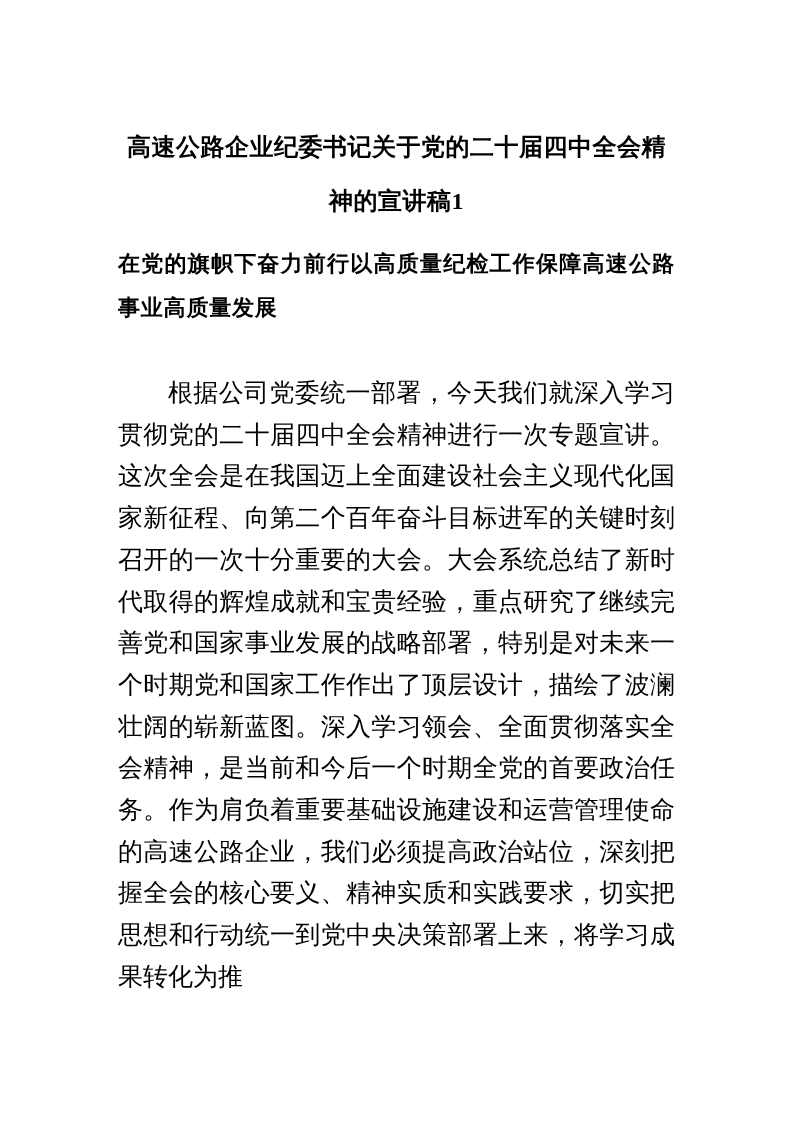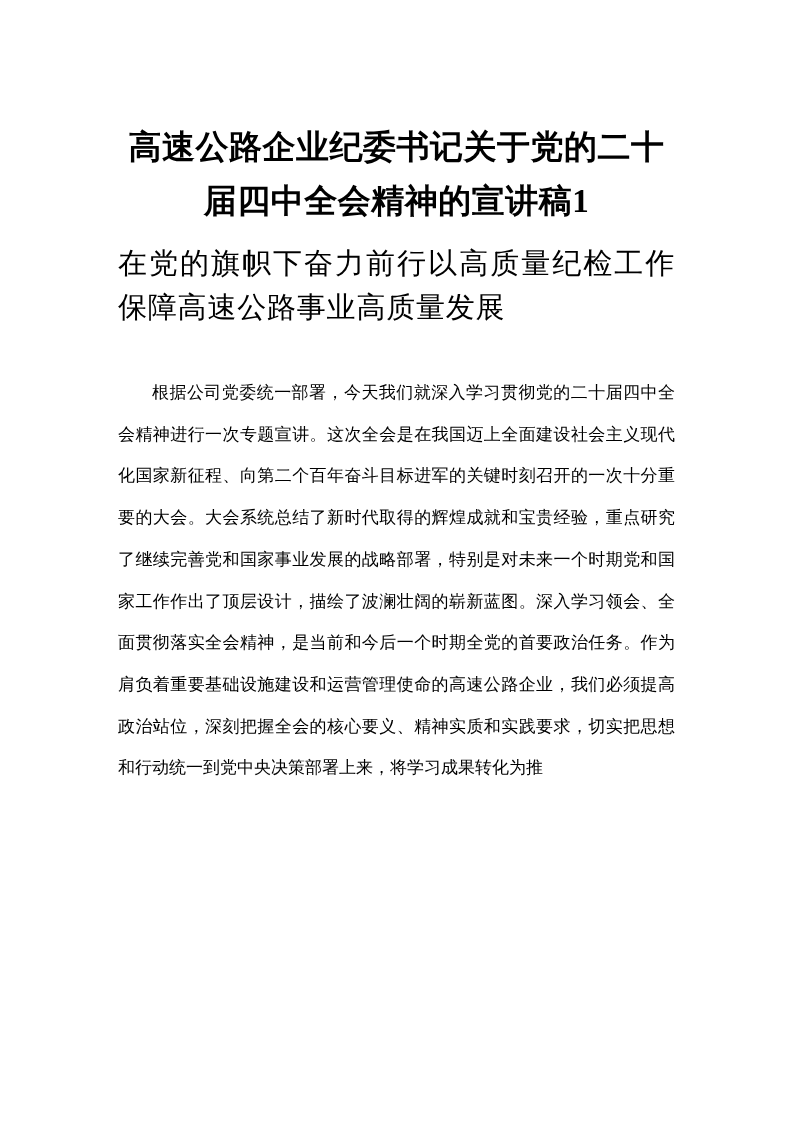--- a/index.html
+++ b/index.html
@@ -13,43 +13,43 @@
     height: 1122px;
     box-sizing: border-box;
     padding: 120px 118px 0 118px;
     background: #ffffff;
     color: #000000;
     font-family: "Liberation Serif", "DejaVu Serif", serif;
     overflow: hidden;
   }
   .doc-title {
     margin: 0;
-    font-size: 33px;
+    font-size: 24px;
     font-weight: 700;
     line-height: 54px;
     text-align: center;
     letter-spacing: 0.5px;
   }
   .doc-subtitle {
     margin: 14px 0 0 0;
-    font-size: 29px;
-    font-weight: 400;
+    font-size: 22px;
+    font-weight: 700;
     line-height: 43.5px;
     text-align: justify;
     letter-spacing: 0.8px;
   }
   .salutation {
     margin: 130px 0 0 0;
     font-size: 21.4px;
     line-height: 43.5px;
     letter-spacing: 0.5px;
   }
   .body-paragraph {
     margin: 43px 0 0 0;
-    font-size: 17px;
+    font-size: 25px;
     line-height: 41.7px;
     text-align: justify;
     text-indent: 2em;
     letter-spacing: 0;
   }
 </style>
 </head>
 <body>
 
 <div class="page">

